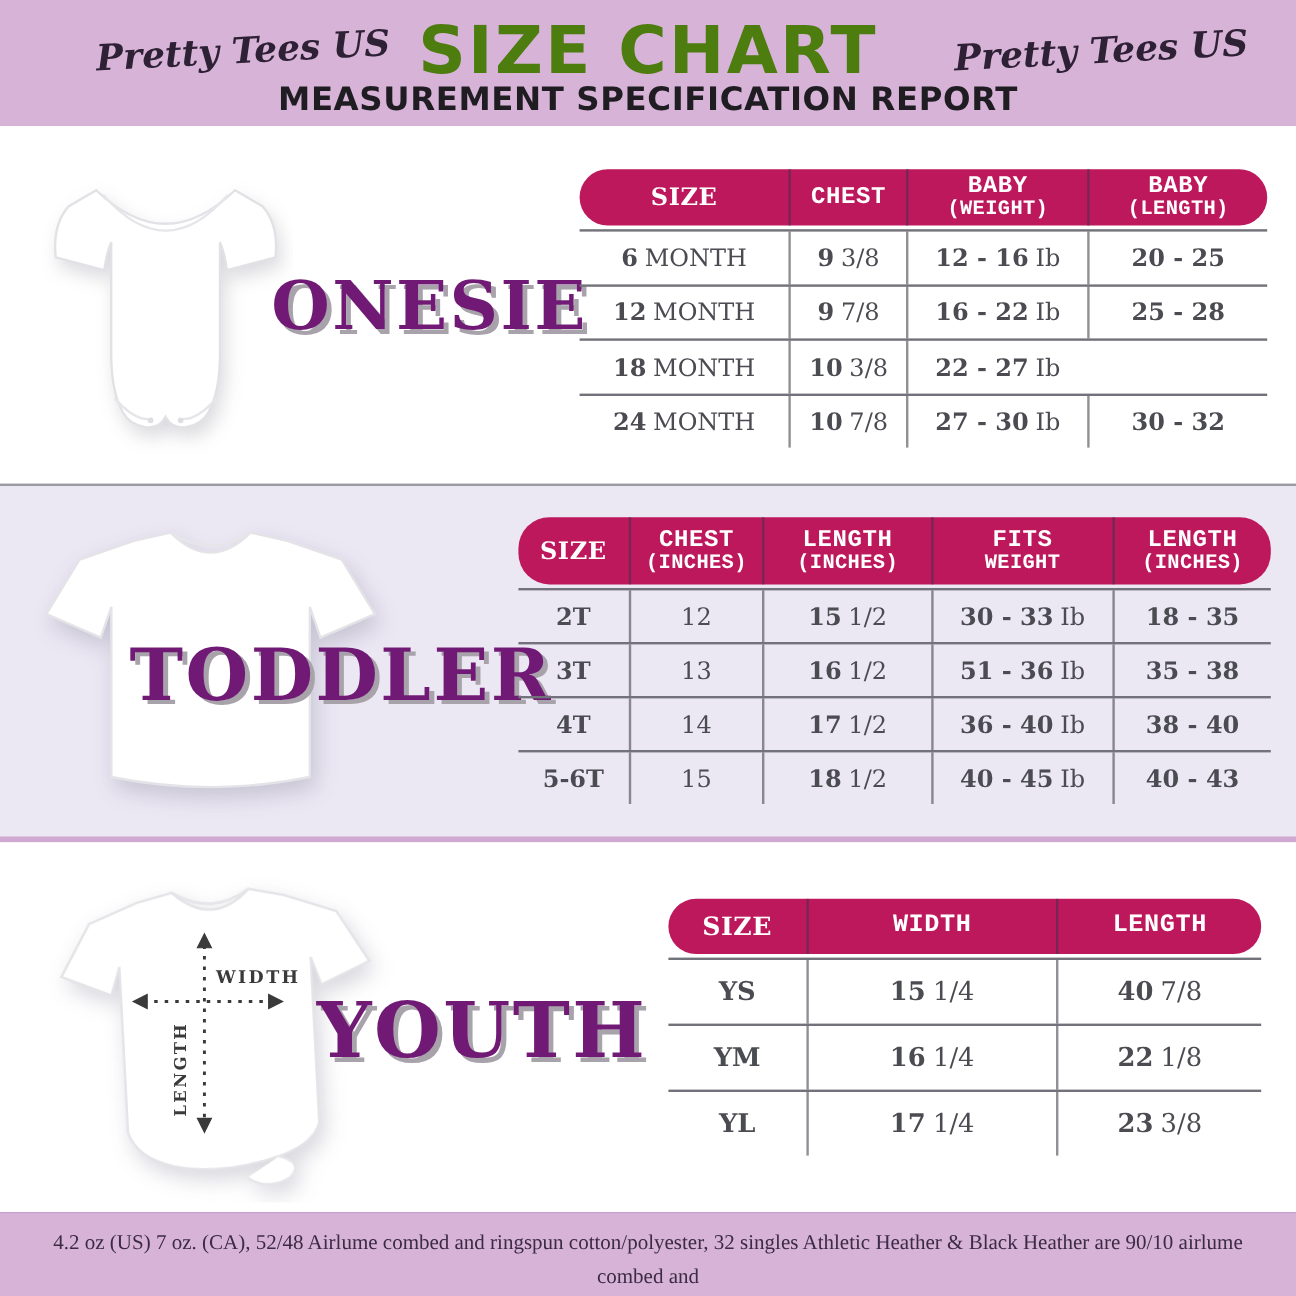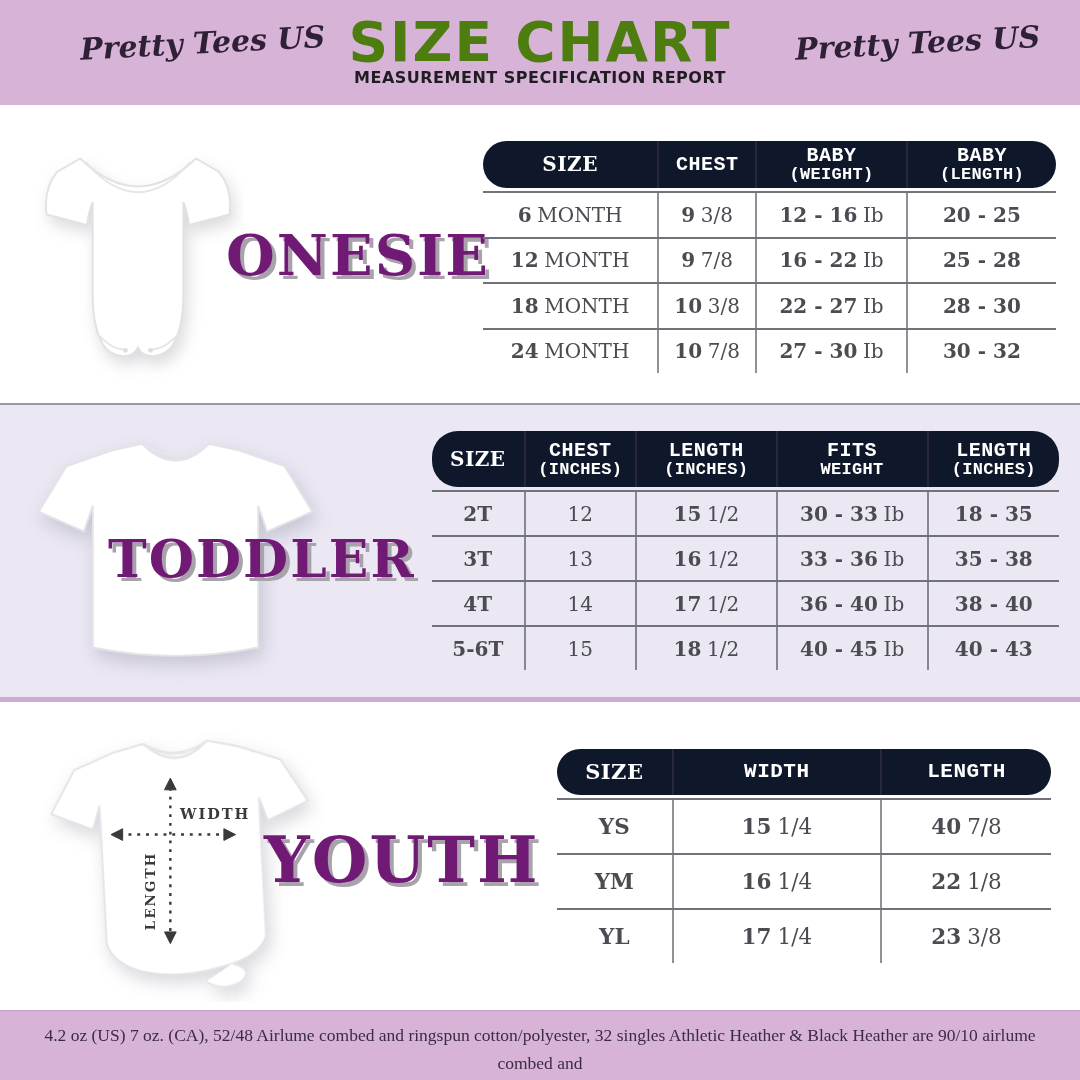--- a/index.html
+++ b/index.html
@@ -25,41 +25,41 @@
   }
   .brand-left{left:80px;}
   .brand-right{left:795px;}
   .main-title{
     position:absolute;left:280px;top:10px;width:520px;text-align:center;
     font-family:"DejaVu Sans",sans-serif;font-weight:900;font-size:55px;
     letter-spacing:2px;color:#4d7c0f;
   }
   .sub-title{
     position:absolute;left:230px;top:68px;width:620px;text-align:center;
-    font-family:"DejaVu Sans",sans-serif;font-weight:700;font-size:16px;
+    font-family:"DejaVu Sans",sans-serif;font-weight:700;font-size:27px;
     letter-spacing:0.5px;color:#1f1d22;
   }
 
   .display-title{
     position:absolute;
     font-family:"DejaVu Serif",serif;font-weight:700;color:#701a75;
     text-shadow:4px 4px 0 #a8a3ab;letter-spacing:2px;white-space:nowrap;
   }
   .title-onesie{left:226px;top:222px;font-size:56px;}
-  .title-toddler{left:108px;top:528px;font-size:52px;}
+  .title-toddler{left:108px;top:528px;font-size:60px;}
   .title-youth{left:264px;top:822px;font-size:64px;text-align:right;}
 
   .garment{position:absolute;}
   .garment svg{display:block;}
 
   
   .table{position:absolute;}
   .thead,.tr{display:grid;}
   .thead{
-    background:#0f172a;border-radius:26px;color:#ffffff;margin-bottom:3px;
+    background:#be185d;border-radius:26px;color:#ffffff;margin-bottom:3px;
   }
   .onesie-table .thead,.onesie-table .tr{grid-template-columns:30.4% 17.1% 26.3% 26.2%;}
   .toddler-table .thead,.toddler-table .tr{grid-template-columns:14.6% 17.8% 22.4% 24.1% 21.1%;}
   .youth-table .thead,.youth-table .tr{grid-template-columns:23.2% 42.2% 34.6%;}
   .onesie-table .thead{height:47px;}  .onesie-table .tr{height:43.5px;}
   .toddler-table .thead{height:56px;} .toddler-table .tr{height:43px;}
   .youth-table .thead{height:46px;}   .youth-table .tr{height:53px;}
 
   .th{display:flex;flex-direction:column;align-items:center;justify-content:center;line-height:1.05;}
   .th+.th{border-left:2px solid rgba(62,50,80,0.55);font-family:Liberation Mono, monospace;}
@@ -175,24 +175,20 @@
           <span class="f">MONTH</span>
         </div>
       <div class="td">
           <span class="b">10</span>
           <span class="f">3/8</span>
         </div>
       <div class="td">
           <span class="b">22 - 27</span>
           <span class="f">Ib</span>
         </div>
-      <div class="td">
-          <span class="b">28 - 30</span>
-          <span class="f"></span>
-        </div>
     </div>
     <div class="tr">
       <div class="td">
           <span class="b">24</span>
           <span class="f">MONTH</span>
         </div>
       <div class="td">
           <span class="b">10</span>
           <span class="f">7/8</span>
         </div>
@@ -268,21 +264,21 @@
         </div>
       <div class="td">
           <span class="b"></span>
           <span class="f">13</span>
         </div>
       <div class="td">
           <span class="b">16</span>
           <span class="f">1/2</span>
         </div>
       <div class="td">
-          <span class="b">33 - 36</span>
+          <span class="b">51 - 36</span>
           <span class="f">Ib</span>
         </div>
       <div class="td">
           <span class="b">35 - 38</span>
           <span class="f"></span>
         </div>
     </div>
     <div class="tr">
       <div class="td">
           <span class="b">4T</span>

